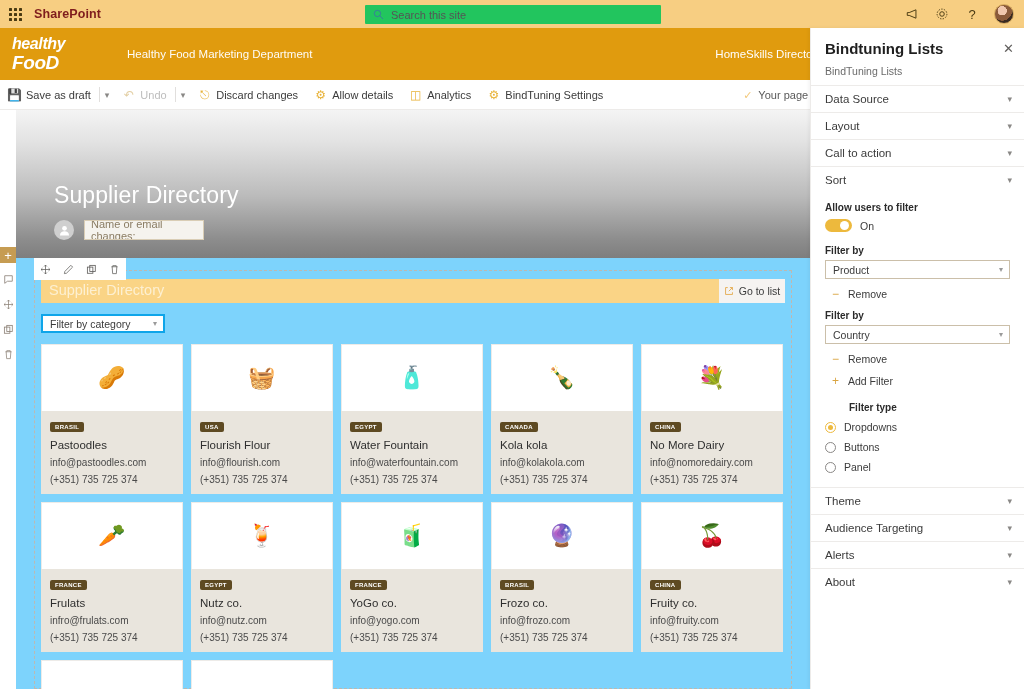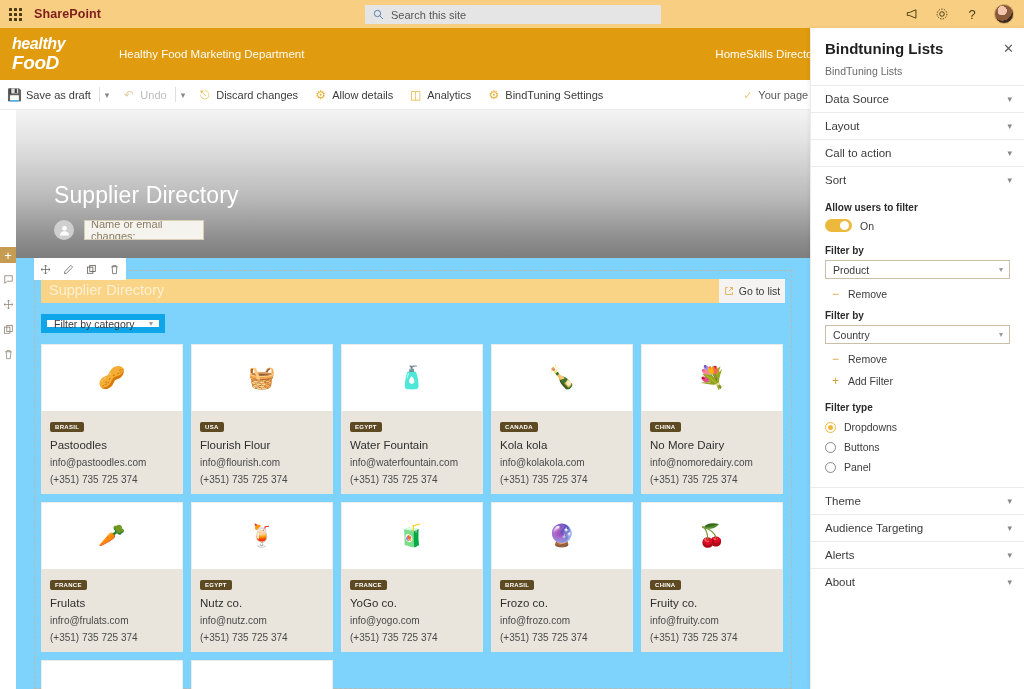--- a/index.html
+++ b/index.html
@@ -16,41 +16,41 @@
   .suitebar {
     position:absolute; top:0; left:0; width:1024px; height:28px;
     background:#F7CE82; display:flex; align-items:center;
   }
   .waffle { width:30px; display:flex; align-items:center; justify-content:center; color:#5c4312; }
   .waffle-grid { display:grid; grid-template-columns:repeat(3,3px); grid-template-rows:repeat(3,3px); gap:2px; }
   .waffle-grid i { background:#4a3a12; width:3px; height:3px; border-radius:.5px; display:block;}
   .suite-title { font-weight:bold; font-size:12.5px; color:#7f1d1d; margin-left:4px; letter-spacing:.1px;}
   .suite-search {
     position:absolute; left:365px; top:5px; width:296px; height:19px;
-    background:#e5e5e5; display:flex; align-items:center; padding:0 8px; gap:7px;
+    background:#22c55e; display:flex; align-items:center; padding:0 8px; gap:7px;
     border-radius:1px;
   }
   .suite-search .ph { color:#555; font-size:11px; }
   .suite-right { position:absolute; right:6px; top:0; height:28px; display:flex; align-items:center; gap:14px; padding-right:4px;}
   .suite-right .ic { color:#4a3a12; display:flex; align-items:center; justify-content:center; width:16px; height:16px;}
   .avatar {
     width:20px; height:20px; border-radius:50%;
     background:radial-gradient(circle at 40% 32%, #f0c7ae 0 28%, #8a5a3a 29% 60%, #3a2a20 61% 100%);
     border:1px solid #d8ab5f;
   }
 
   
   .siteheader {
     position:absolute; top:28px; left:0; width:1024px; height:52px;
     background:#E09B0E; display:flex; align-items:center;
   }
   .logo { margin-left:12px; width:96px; color:#fff; line-height:1; }
   .logo .l1 { font-size:16px; font-weight:bold; font-style:italic; letter-spacing:-.4px;}
   .logo .l2 { font-size:19px; font-weight:bold; font-style:italic; letter-spacing:-.4px; margin-top:1px;}
-  .sitename { color:#fff; font-size:11.5px; margin-left:4px; opacity:.97;padding-left:7px;}
+  .sitename { color:#fff; font-size:11.5px; margin-left:12px; opacity:.97;padding-left:7px;}
   .topnav { position:absolute; right:14px; display:flex; align-items:center; }
   .topnav a { color:#fff; font-size:11.5px; text-decoration:none; white-space:nowrap;}
   .topnav .chev { font-size:8px; margin-left:4px; opacity:.9;}
   .topnav .ell { color:#f3d8a8; font-size:12px;}
   .navsearch { color:#fff; font-size:14px; margin-left:4px; }
 
   
   .cmdbar {
     position:absolute; top:80px; left:0; width:1024px; height:30px;
     background:#fff; border-bottom:1px solid #EDEBE9;
@@ -120,21 +120,21 @@
   .dir-bar { position:relative; display:flex; height:24px; }
   .dir-title { flex:1; background:#FAD486; color:#FDF0D2; font-size:14.5px; padding:3px 0 0 8px; }
   .goto {
     width:66px; background:#F5F3F1; display:flex; align-items:center; justify-content:center;
     gap:5px; font-size:10.5px; color:#3b3b3b;
   }
   .goto .gl { color:#E2A33B; font-size:10px; display:inline-flex;}
 
   .filter-row { margin-top:11px; }
   .filter-select {
-    width:124px; height:19px; border:6px solid #0ea5e9; background:#fff;
+    width:124px; height:19px; border:2px solid #0ea5e9; background:#fff;
     display:flex; align-items:center; justify-content:space-between;
     padding:0 6px 0 7px; font-size:10.5px; color:#3b3b3b;
   }
   .filter-select .c { color:#9a9a9a; font-size:8px;}
 
   .grid { margin-top:11px; display:grid; grid-template-columns:repeat(5,142px); gap:8px; }
   .card { width:142px; background:#fff; }
   .card-top { height:67px; border:1px solid #EDEBE8; border-bottom:none; display:flex; align-items:center; justify-content:center; }
   .card-top .emo { font-size:22px; line-height:1; }
   .card-body { background:#E9E5DD; padding:7px 9px 9px 9px; }
@@ -173,21 +173,21 @@
   .lbl2 { font-size:10px; font-weight:bold; color:#2b2b2b; margin-top:13px; }
   .sel-box {
     margin-top:4px; height:19px; border:1px solid #CBBFA9; background:#fff;
     display:flex; align-items:center; justify-content:space-between; padding:0 6px 0 7px;
     font-size:10.5px; color:#3b3b3b;
   }
   .sel-box .c { color:#9a9a9a; font-size:8px;}
   .mini-act { display:flex; align-items:center; gap:8px; margin-top:8px; padding-left:6px; font-size:10.5px; color:#3b3b3b;}
   .mini-act .sym { color:#D9A441; font-size:12px; width:9px; display:inline-flex; justify-content:center;}
 
-  .ftype { font-size:10px; font-weight:bold; color:#2b2b2b; margin-top:14px; }
+  .ftype { font-size:10px; font-weight:bold; color:#2b2b2b; margin-top:14px;margin-left:24px; }
   .radio-row { display:flex; align-items:center; gap:8px; margin-top:8px; font-size:10.5px; color:#3b3b3b;}
   .radio { width:11px; height:11px; border-radius:50%; border:1px solid #8a8886; display:inline-block; position:relative;}
   .radio.on { border-color:#EDB93D; }
   .radio.on::after { content:""; position:absolute; left:2px; top:2px; width:5px; height:5px; border-radius:50%; background:#EDB93D;}
 
   .pane-tail { margin-top:14px; }
 </style>
 </head>
 <body>
 

